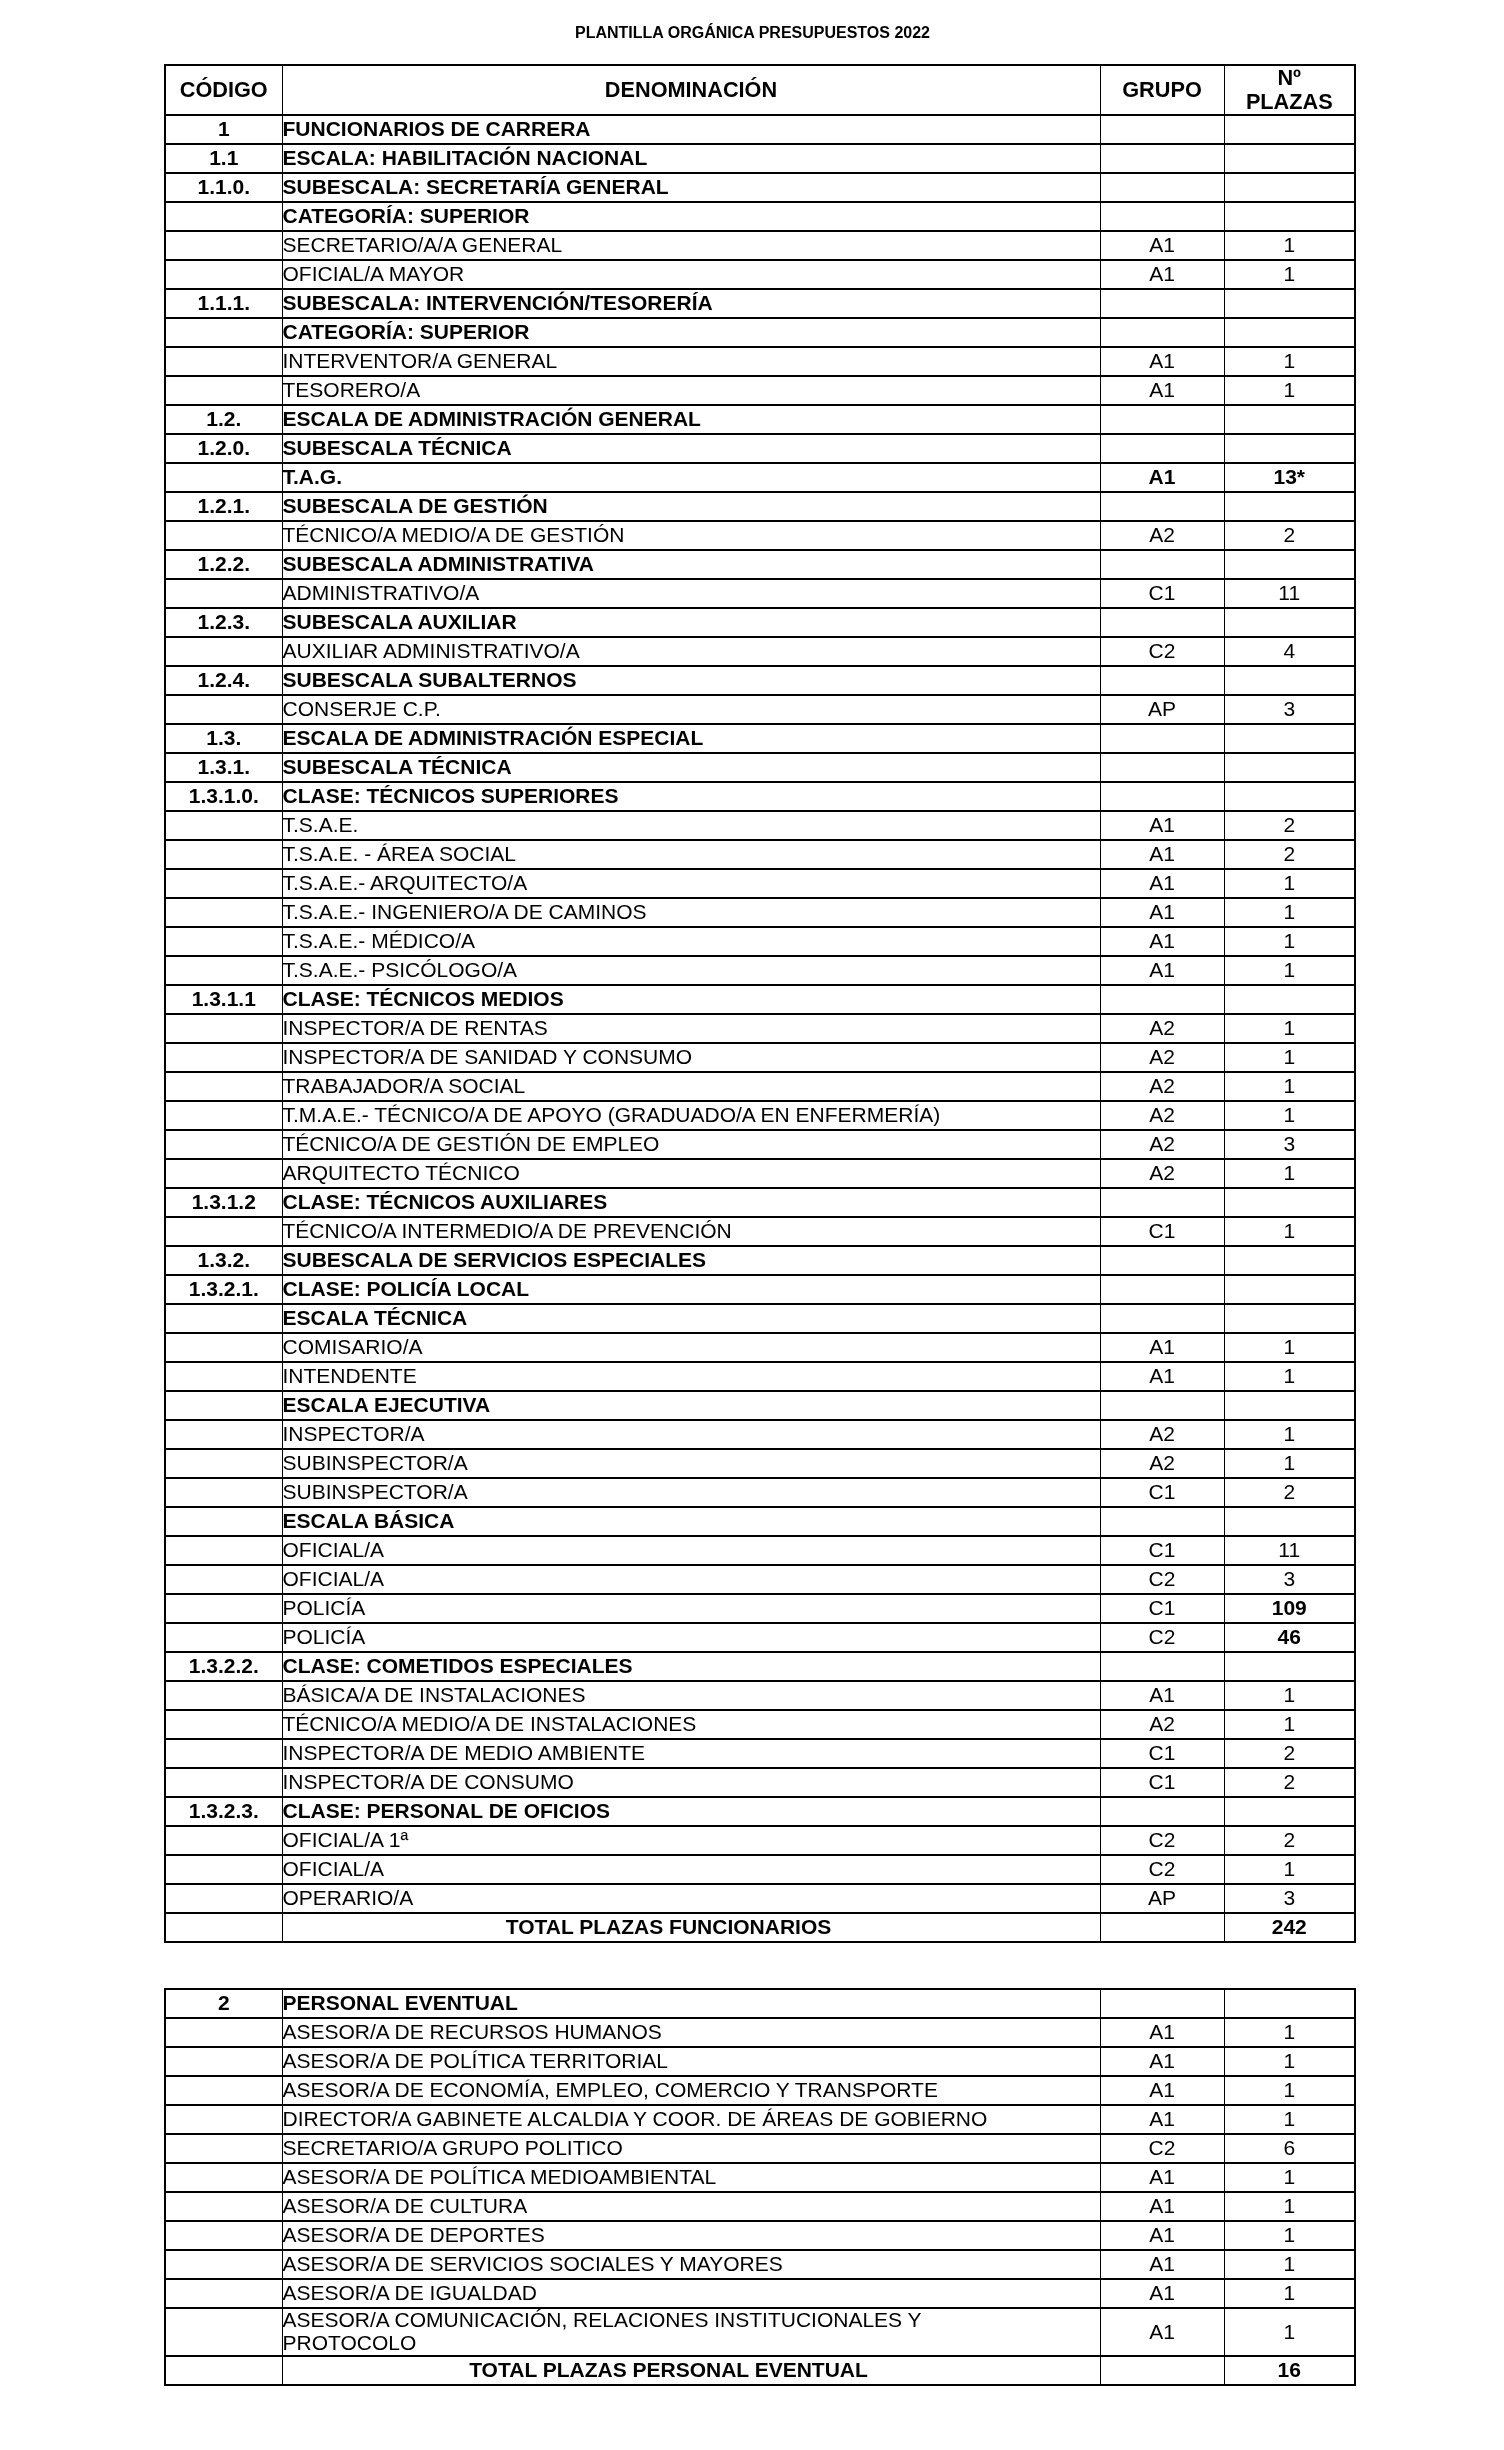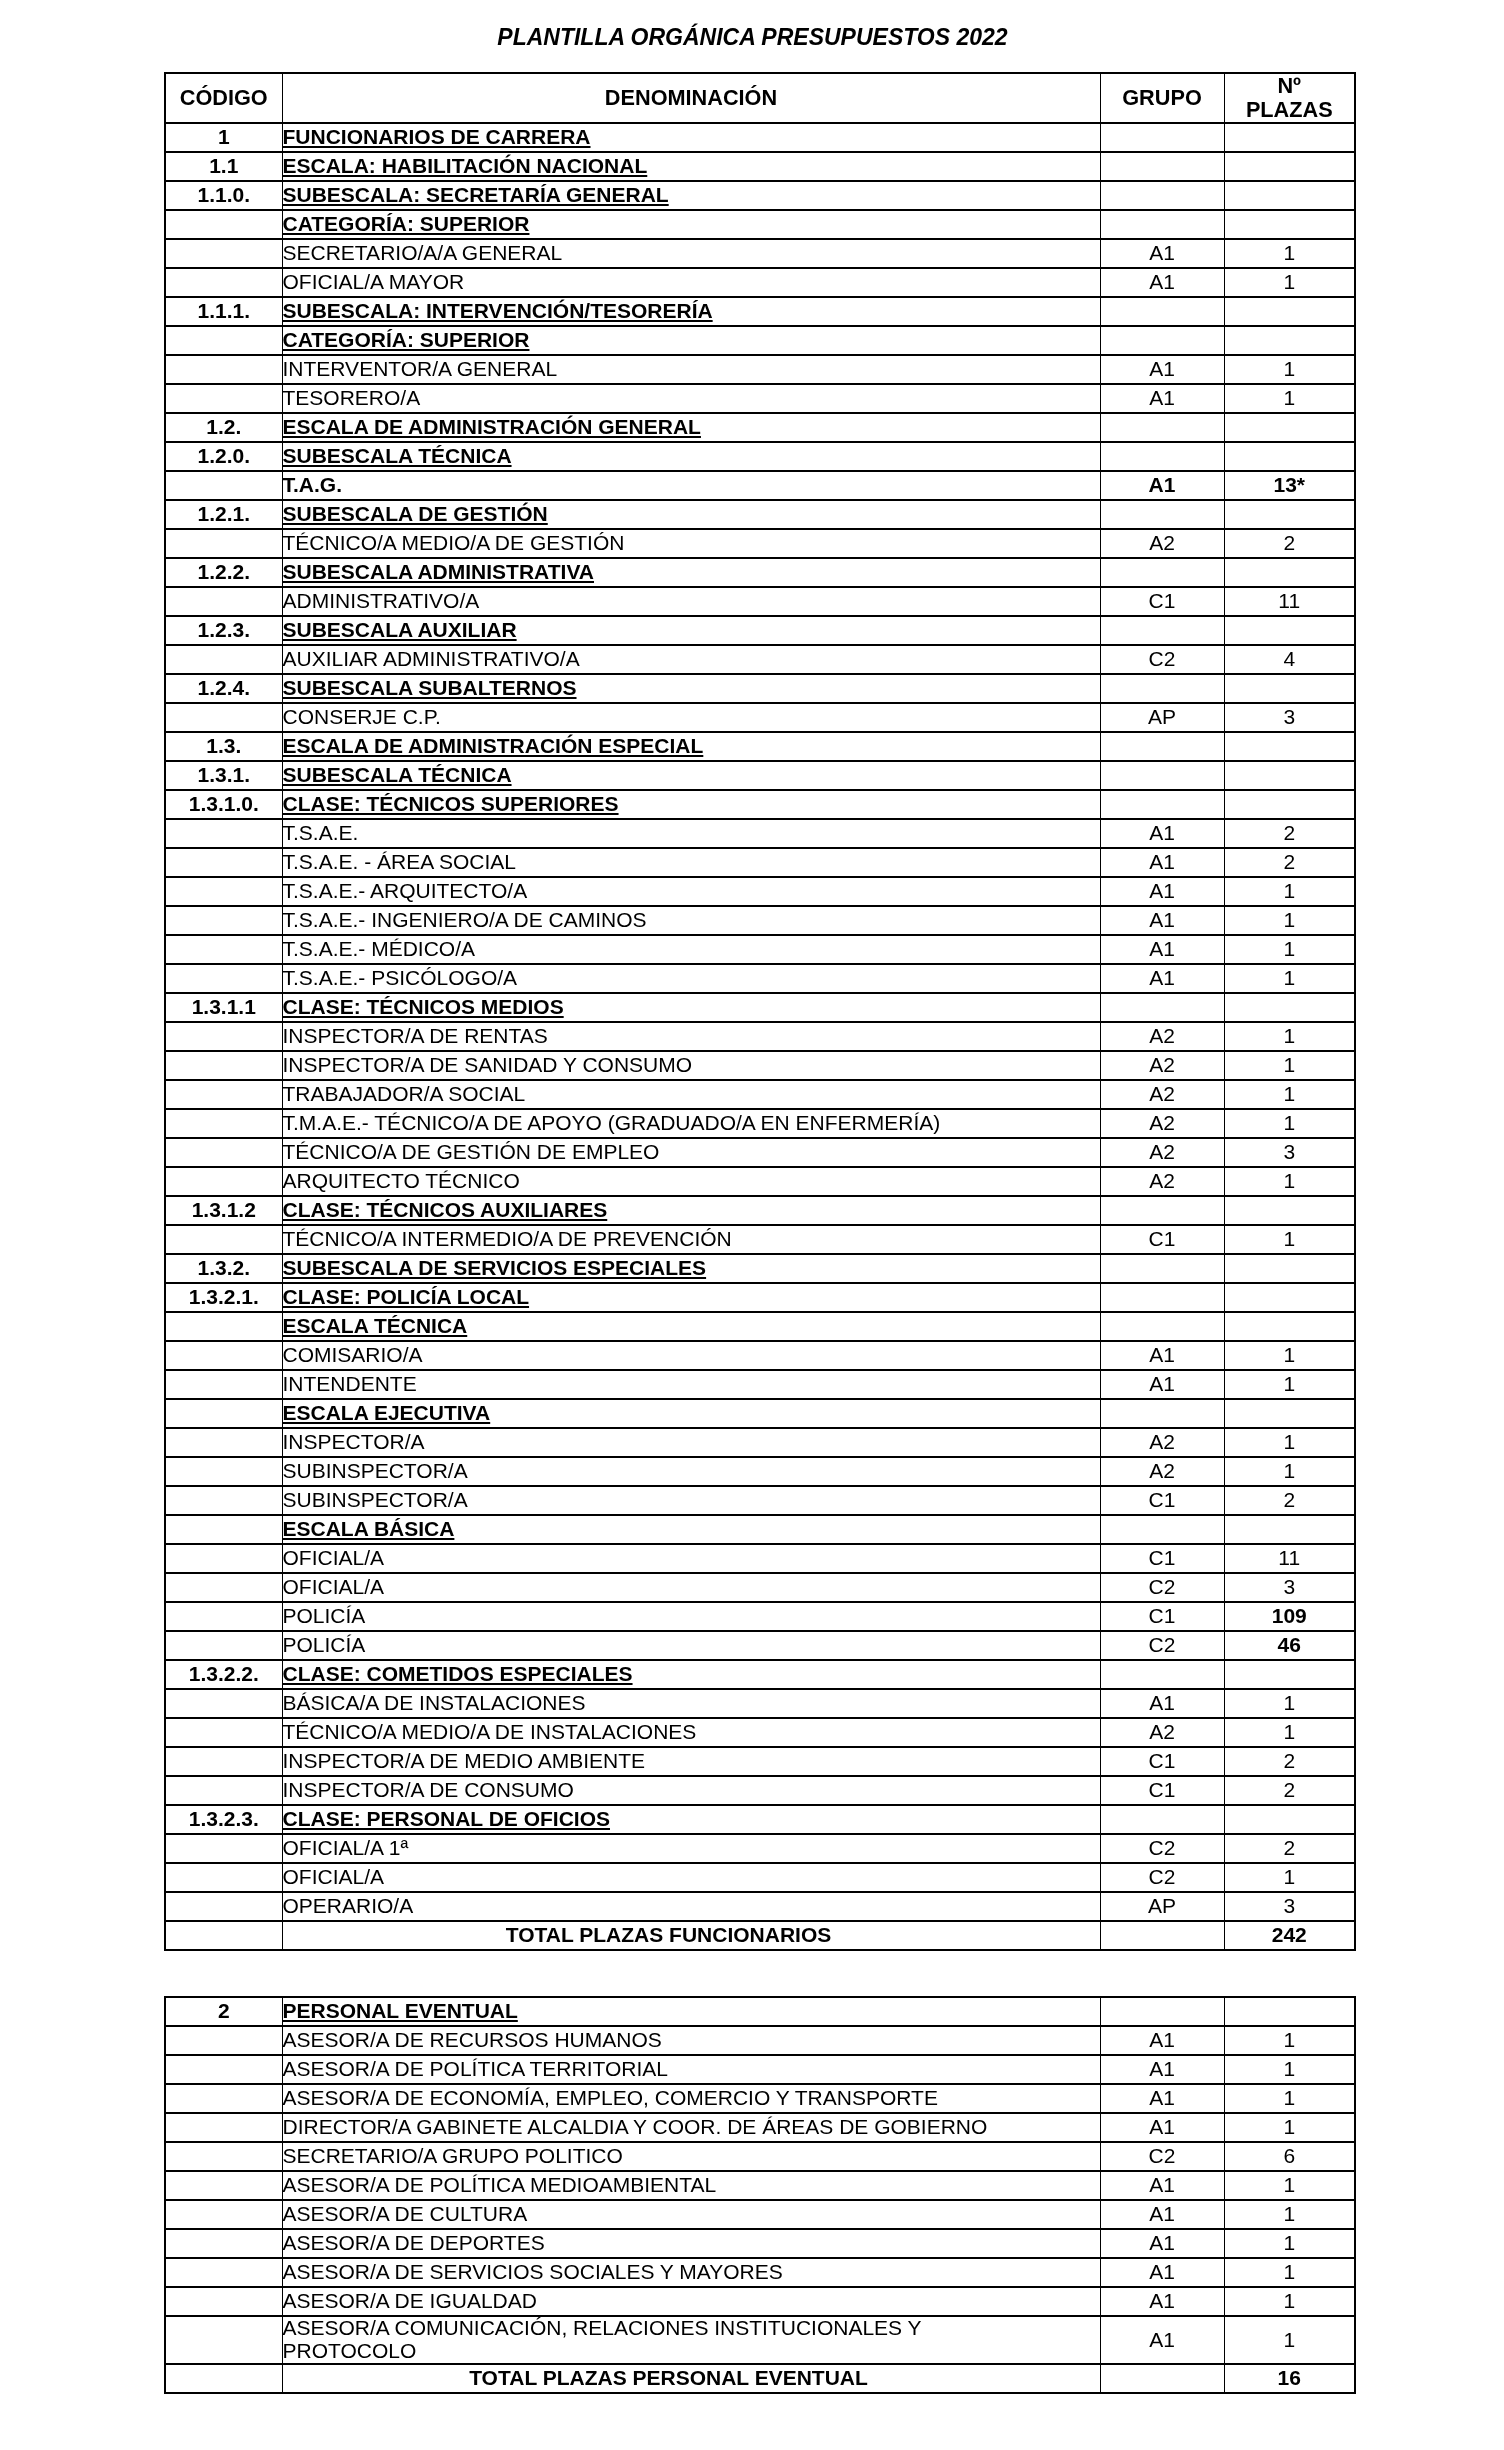--- a/index.html
+++ b/index.html
@@ -7,24 +7,23 @@
     margin: 0; padding: 0;
     width: 1505px; height: 2450px;
     background: #ffffff; color: #000000;
     font-family: "Liberation Sans", sans-serif;
     overflow: hidden;
   }
   .page { width: 1505px; height: 2450px; }
   .title {
     margin: 23.5px 0 0 0;
     text-align: center;
-    font-size: 23px;
+    font-size: 16px;
     font-weight: 700;
     line-height: 1.15;
-    font-style: italic;
   }
   table.sheet {
     border-collapse: collapse;
     table-layout: fixed;
     margin-left: 164px;
     margin-top: 21.7px;
     border: 2.7px solid #000;
   }
   table.sheet.second { margin-top: 45px; }
   .sheet th, .sheet td {
@@ -49,21 +48,21 @@
     font-size: 21px;
     line-height: 1.08;
   }
   .col-code   { width: 117px; }
   .col-name   { width: 818px; }
   .col-grupo  { width: 124px; }
   .col-plazas { width: 131px; }
   .cell-code  { text-align: center; font-weight: 700; }
   .cell-name  { padding: 1.8px 9px; white-space: pre-line; }
   .cell-grupo, .cell-plazas { text-align: center; }
-  .section .cell-name { font-weight: 700; text-decoration: underline; }
+  .section .cell-name { font-weight: 700; }
   .item-strong td { font-weight: 700; }
   .item-strongnum .cell-plazas { font-weight: 700; border-radius: 12px; }
   .total .cell-name { font-weight: 700; text-align: center; padding-right: 45px; }
   .total .cell-plazas { font-weight: 700; }
 </style>
 </head>
 <body>
 
 <div class="page">
 

